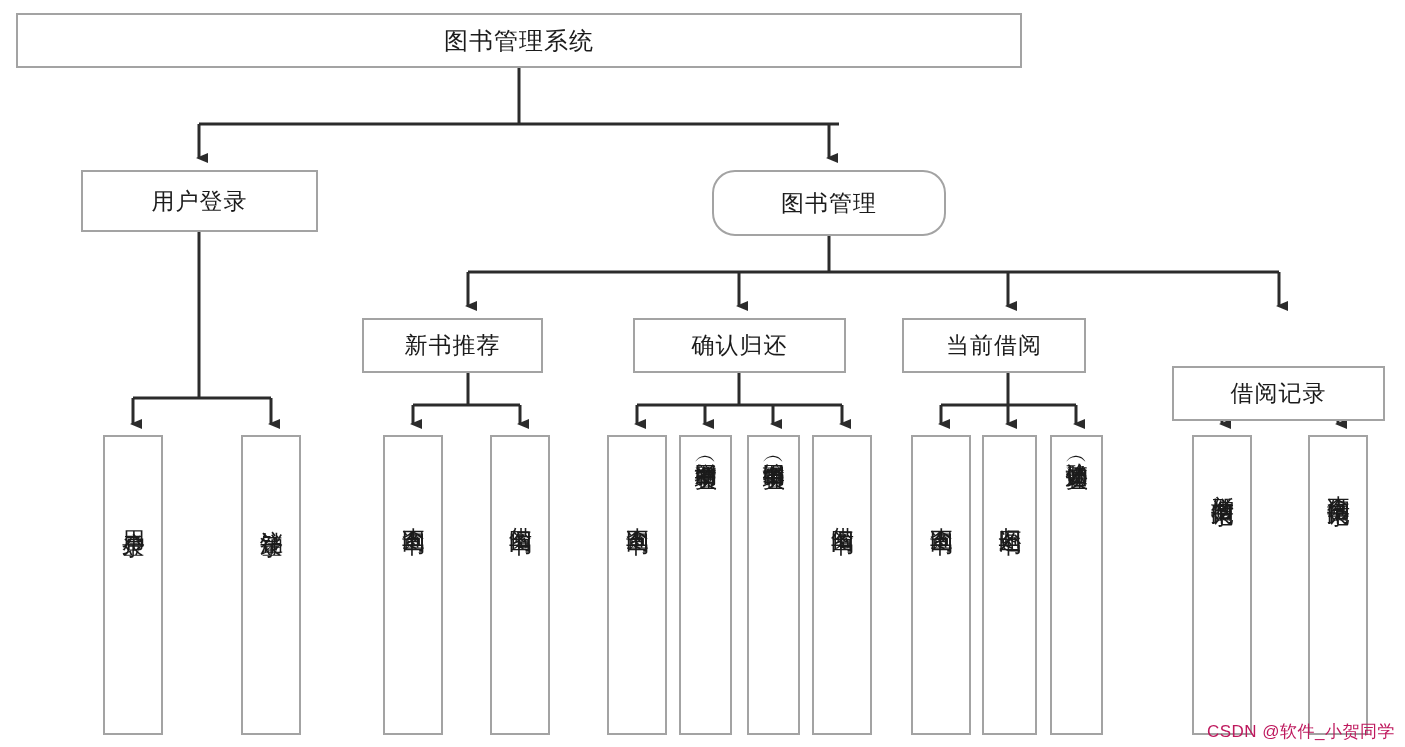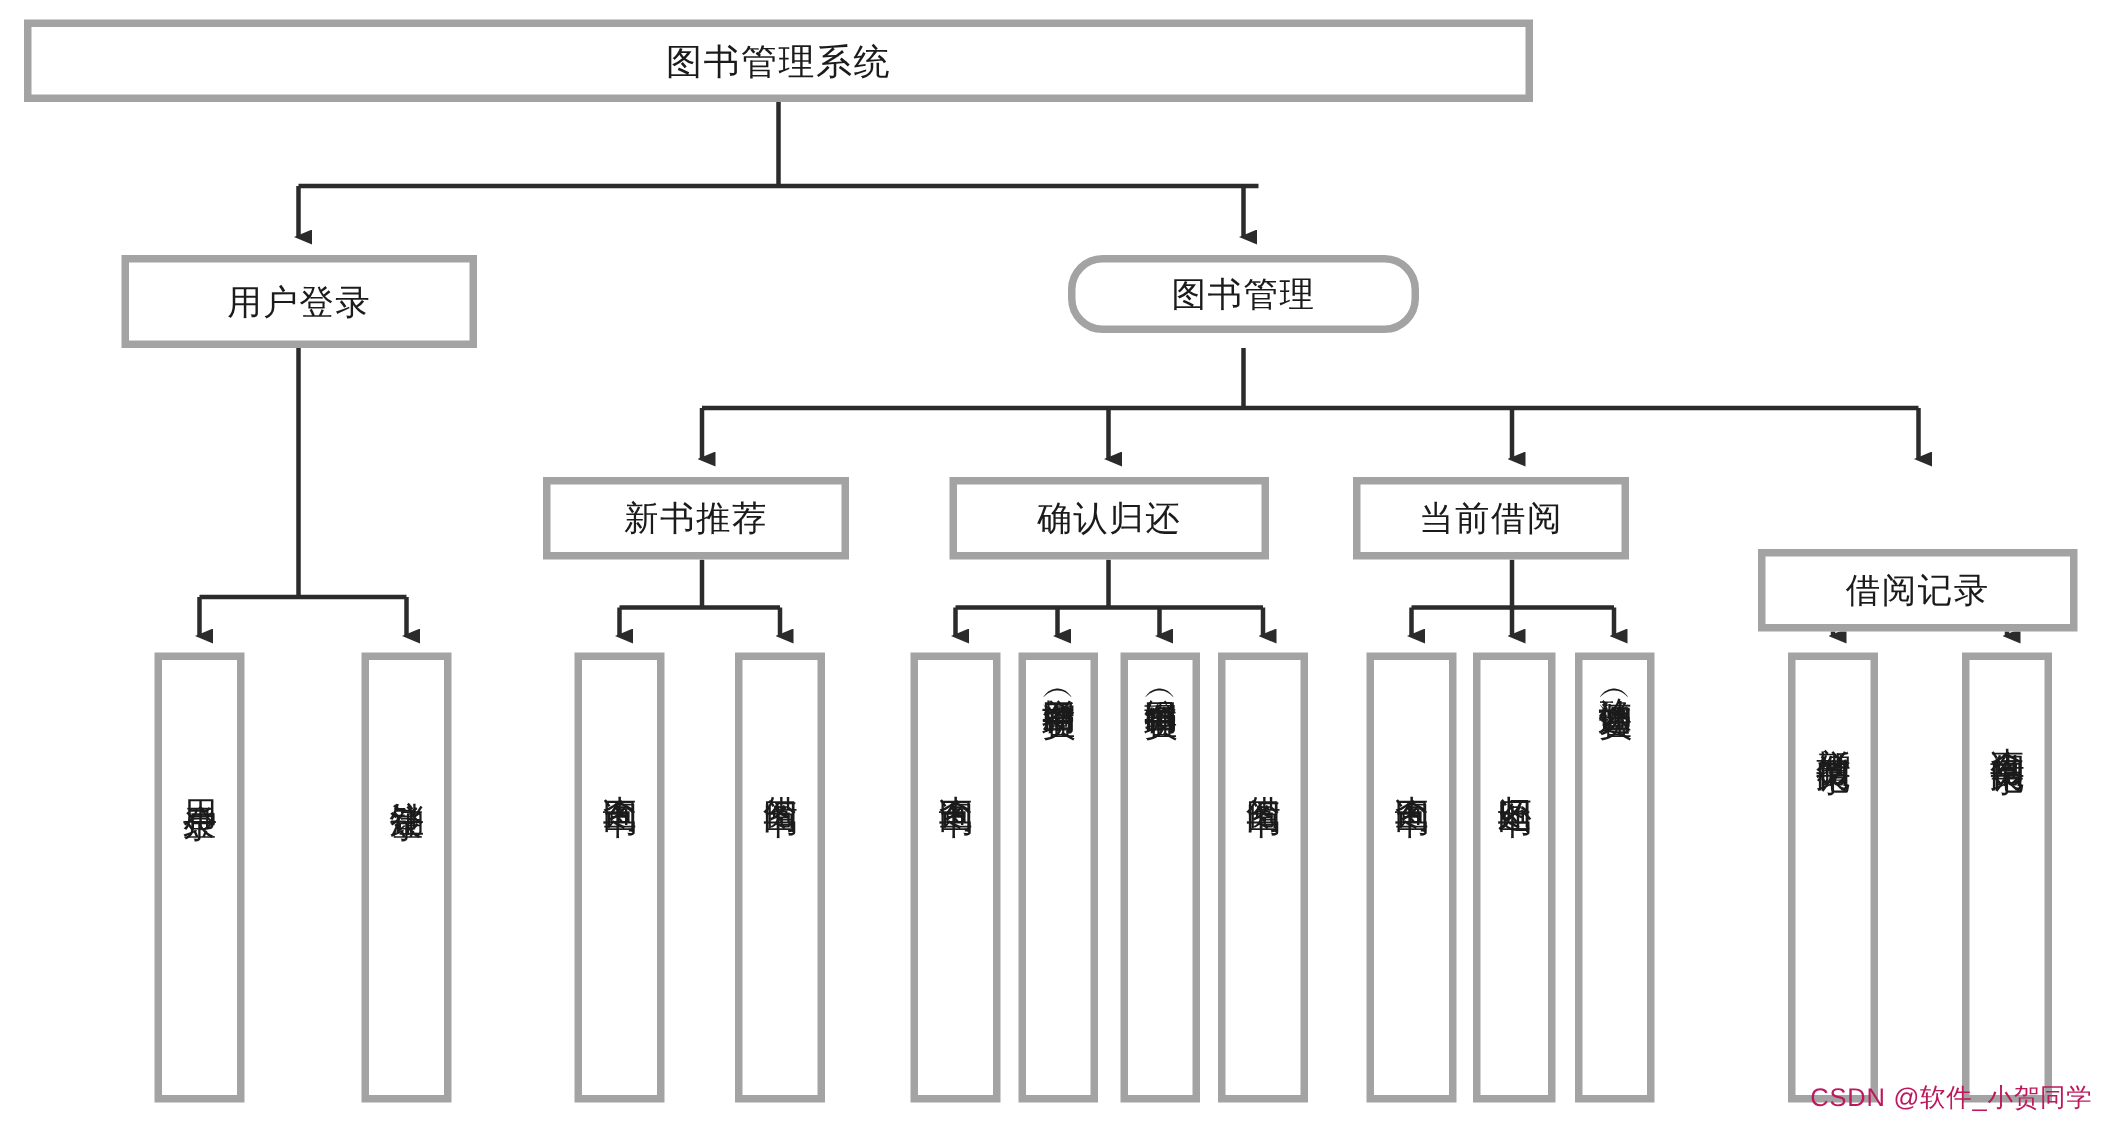--- a/index.html
+++ b/index.html
@@ -23,21 +23,21 @@
     left: 0;
     top: 0;
     width: 1405px;
     height: 747px;
     pointer-events: none;
   }
   .node {
     position: absolute;
     box-sizing: border-box;
     background: #ffffff;
-    border: 5px solid #a3a3a3;
+    border: 2px solid #a3a3a3;
     display: flex;
     align-items: center;
     justify-content: center;
     color: #1b1b1b;
     z-index: 2;
   }
   .node-label {
     display: block;
     text-align: center;
     letter-spacing: 1px;
@@ -132,25 +132,25 @@
     </g>
   </svg>
 
   <div class="node root" style="left:16px; top:13px; width:1006px; height:55px;">
     <span class="node-label">图书管理系统</span>
   </div>
 
   <div class="node branch" style="left:81px; top:170px; width:237px; height:62px;">
     <span class="node-label">用户登录</span>
   </div>
-  <div class="node branch" style="left:712px; top:170px; width:234px; height:52px;border-radius:23px;">
+  <div class="node branch" style="left:712px; top:170px; width:234px; height:66px;border-radius:23px;">
     <span class="node-label">图书管理</span>
   </div>
 
-  <div class="node branch" style="left:362px; top:318px; width:204px; height:55px;">
+  <div class="node branch" style="left:362px; top:318px; width:181px; height:55px;">
     <span class="node-label">新书推荐</span>
   </div>
   <div class="node branch" style="left:633px; top:318px; width:213px; height:55px;">
     <span class="node-label">确认归还</span>
   </div>
   <div class="node branch" style="left:902px; top:318px; width:184px; height:55px;">
     <span class="node-label">当前借阅</span>
   </div>
   <div class="node branch" style="left:1172px; top:318px; width:213px; height:55px;margin-top:48px;">
     <span class="node-label">借阅记录</span>

